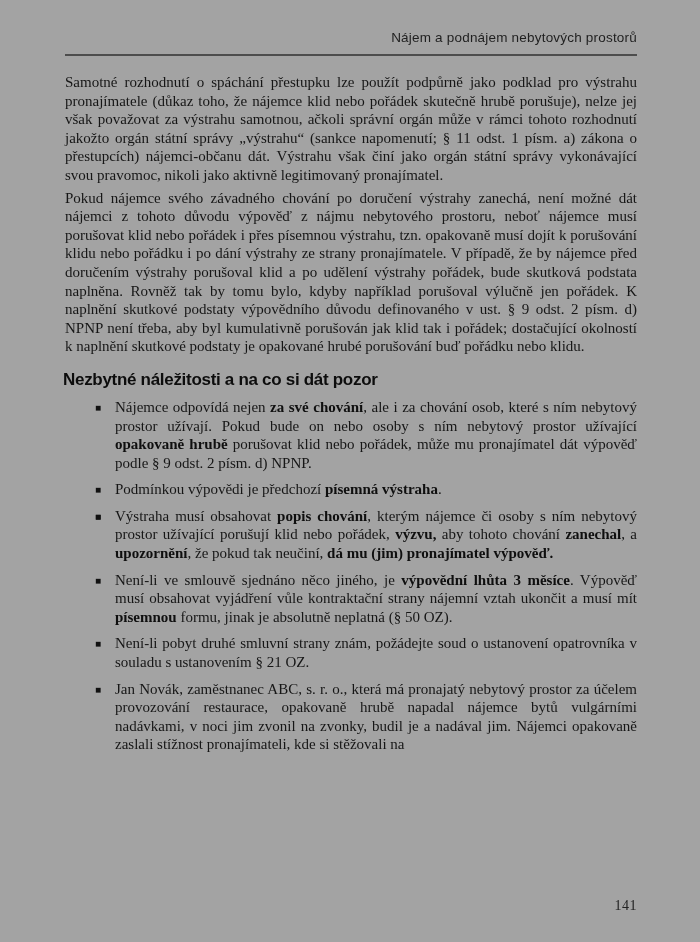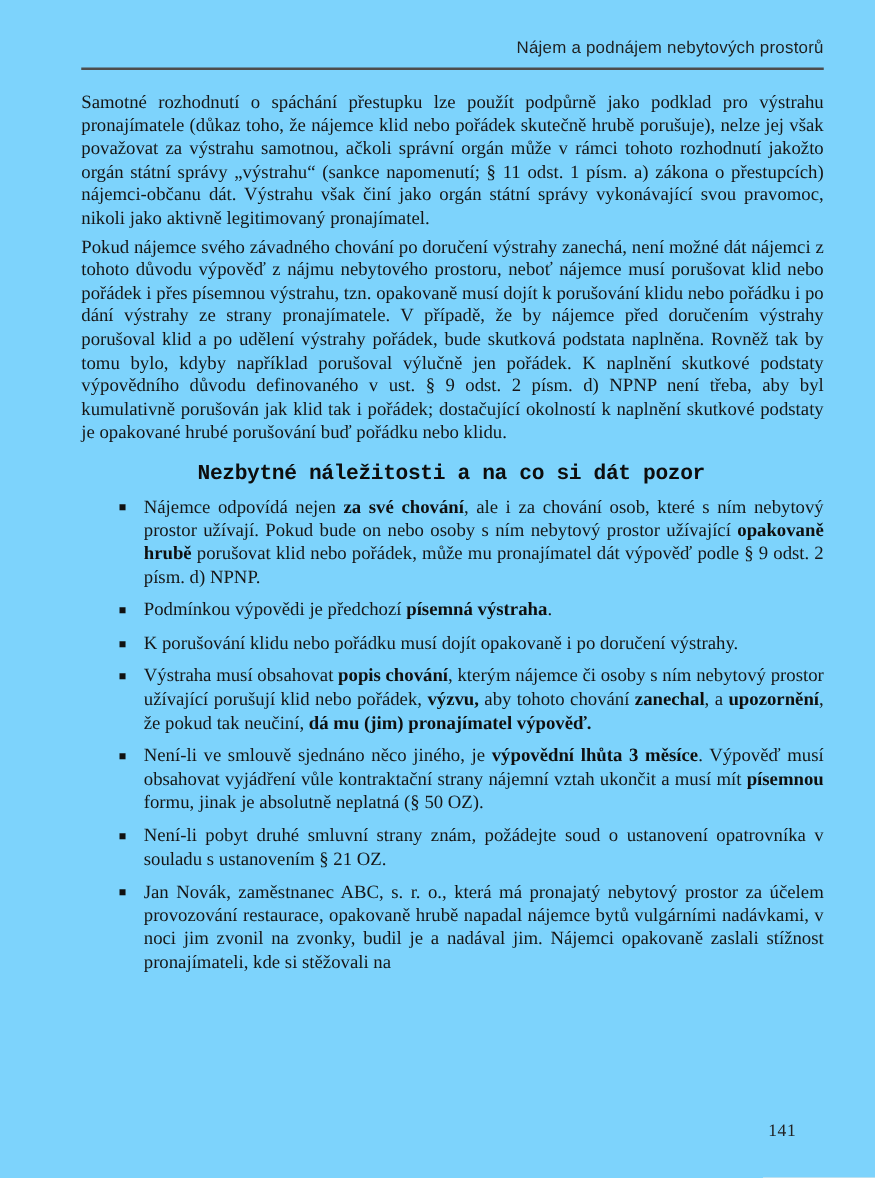--- a/index.html
+++ b/index.html
@@ -1,23 +1,23 @@
 <!DOCTYPE html>
 <html lang="cs"><head>
 <meta charset="utf-8">
 <style>
   html, body { margin: 0; padding: 0; background: #e9e9e9; }
   .page {
     position: relative;
     width: 700px;
     height: 942px;
     margin: 0 auto;
-    background: #7dd3fc;
+    background: #a3a3a3;
     box-sizing: border-box;
-    padding: 30px 41px 0 65px;
+    padding: 30px 63px 0 65px;
     color: #1a1a1a;
     font-family: "Liberation Serif", "DejaVu Serif", serif;
   }
   .running-title {
     text-align: right;
     font-family: "Liberation Sans", "DejaVu Sans", sans-serif;
     font-size: 13.5px;
     color: #1f1f1f;
     letter-spacing: 0.2px;
   }
@@ -31,26 +31,25 @@
     padding: 0;
     font-size: 15px;
     line-height: 18.6px;
     text-align: justify;
     color: #161616;
   }
   .body-para.first { margin-top: 17px; }
   .body-para + .body-para { margin-top: 4px; }
   .section-heading {
     margin: 14px 0 8px -2px;
-    font-family: Liberation Mono, monospace;
+    font-family: Liberation Sans, sans-serif;
     font-weight: 700;
     font-size: 17px;
     letter-spacing: -0.3px;
     color: #0d0d0d;
-    text-align: center;
   }
   ul.bullet-list {
     list-style: none;
     margin: 0;
     padding: 0;
   }
   ul.bullet-list li {
     position: relative;
     padding-left: 50px;
     margin-bottom: 8px;
@@ -92,21 +91,21 @@
 
   <main>
     <p class="body-para first">Samotné rozhodnutí o spáchání přestupku lze použít podpůrně jako podklad pro výstrahu pronajímatele (důkaz toho, že nájemce klid nebo pořádek skutečně hrubě porušuje), nelze jej však považovat za výstrahu samotnou, ačkoli správní orgán může v rámci tohoto rozhodnutí jakožto orgán státní správy „výstrahu“ (sankce napomenutí; § 11 odst. 1 písm. a) zákona o přestupcích) nájemci-občanu dát. Výstrahu však činí jako orgán státní správy vykonávající svou pravomoc, nikoli jako aktivně legitimovaný pronajímatel.</p>
     <p class="body-para">Pokud nájemce svého závadného chování po doručení výstrahy zanechá, není možné dát nájemci z tohoto důvodu výpověď z nájmu nebytového prostoru, neboť nájemce musí porušovat klid nebo pořádek i přes písemnou výstrahu, tzn. opakovaně musí dojít k porušování klidu nebo pořádku i po dání výstrahy ze strany pronajímatele. V případě, že by nájemce před doručením výstrahy porušoval klid a po udělení výstrahy pořádek, bude skutková podstata naplněna. Rovněž tak by tomu bylo, kdyby například porušoval výlučně jen pořádek. K naplnění skutkové podstaty výpovědního důvodu definovaného v ust. § 9 odst. 2 písm. d) NPNP není třeba, aby byl kumulativně porušován jak klid tak i pořádek; dostačující okolností k naplnění skutkové podstaty je opakované hrubé porušování buď pořádku nebo klidu.</p>
 
     <section>
       <h2 class="section-heading">Nezbytné náležitosti a na co si dát pozor</h2>
       <ul class="bullet-list">
           <li><span class="bullet-marker">■</span><span class="bullet-text"><span>Nájemce odpovídá nejen </span><b>za své chování</b><span>, ale i za chování osob, které s ním nebytový prostor užívají. Pokud bude on nebo osoby s ním nebytový prostor užívající </span><b>opakovaně hrubě</b><span> porušovat klid nebo pořádek, může mu pronajímatel dát výpověď podle § 9 odst. 2 písm. d) NPNP.</span></span></li>
           <li><span class="bullet-marker">■</span><span class="bullet-text"><span>Podmínkou výpovědi je předchozí </span><b>písemná výstraha</b><span>.</span></span></li>
-          <li><span class="bullet-marker">■</span><span class="bullet-text"><span>K porušování klidu nebo pořádku musí dojít opakovaně i po doručení výstrahy.</span></span></li>
+          <li><span class="bullet-marker">■</span></li>
           <li><span class="bullet-marker">■</span><span class="bullet-text"><span>Výstraha musí obsahovat </span><b>popis chování</b><span>, kterým nájemce či osoby s ním nebytový prostor užívající porušují klid nebo pořádek, </span><b>výzvu,</b><span> aby tohoto chování </span><b>zanechal</b><span>, a </span><b>upozornění</b><span>, že pokud tak neučiní, </span><b>dá mu (jim) pronajímatel výpověď.</b></span></li>
           <li><span class="bullet-marker">■</span><span class="bullet-text"><span>Není-li ve smlouvě sjednáno něco jiného, je </span><b>výpovědní lhůta 3 měsíce</b><span>. Výpověď musí obsahovat vyjádření vůle kontraktační strany nájemní vztah ukončit a musí mít </span><b>písemnou</b><span> formu, jinak je absolutně neplatná (§ 50 OZ).</span></span></li>
           <li><span class="bullet-marker">■</span><span class="bullet-text"><span>Není-li pobyt druhé smluvní strany znám, požádejte soud o ustanovení opatrovníka v souladu s ustanovením § 21 OZ.</span></span></li>
         </ul>
     </section>
 
     <section>
       <ul class="bullet-list">
           <li><span class="bullet-marker">■</span><span class="bullet-text"><span>Jan Novák, zaměstnanec ABC, s. r. o., která má pronajatý nebytový prostor za účelem provozování restaurace, opakovaně hrubě napadal nájemce bytů vulgárními nadávkami, v noci jim zvonil na zvonky, budil je a nadával jim. Nájemci opakovaně zaslali stížnost pronajímateli, kde si stěžovali na</span></span></li>
         </ul>

